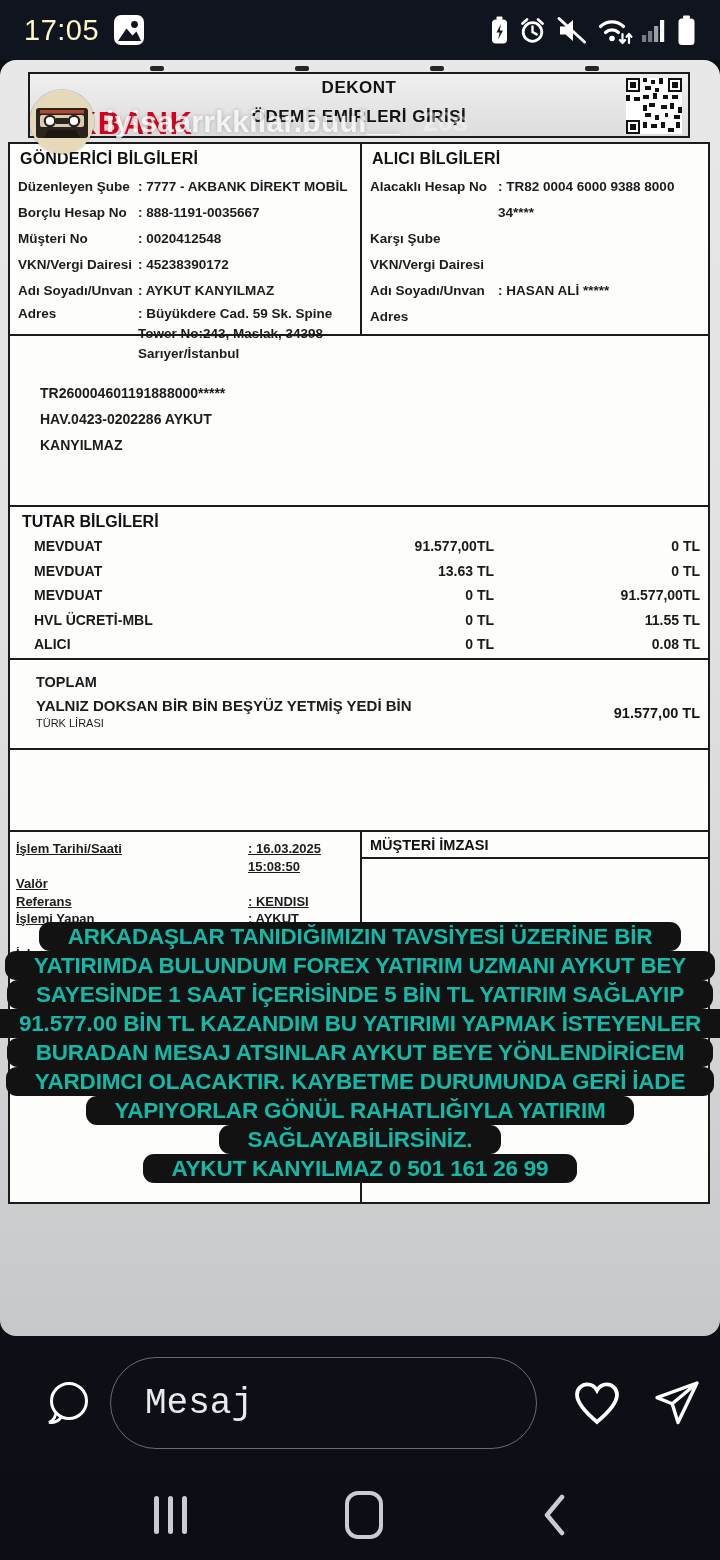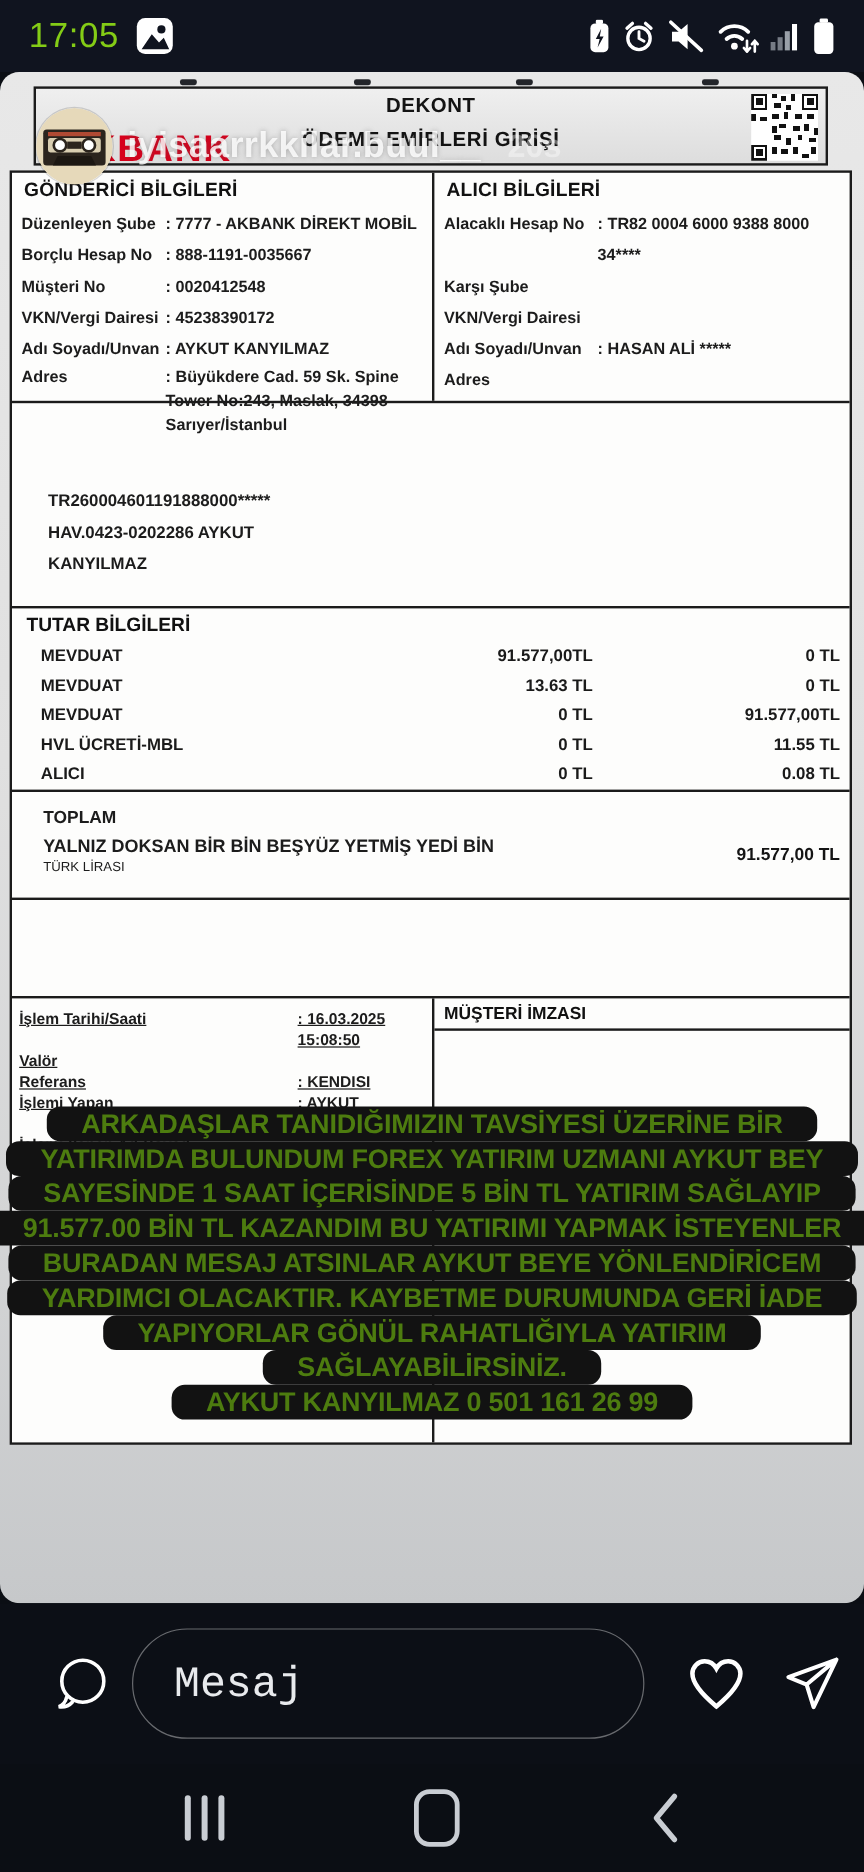--- a/index.html
+++ b/index.html
@@ -3,40 +3,40 @@
 <meta charset="utf-8">
 <style>
   html,body{margin:0;padding:0;background:#000;}
   .screen{position:relative;width:720px;height:1560px;background:#0b0e14;overflow:hidden;
           font-family:"Liberation Sans",sans-serif;}
 
   
   .status-bar{position:absolute;top:0;left:0;width:720px;height:60px;background:#10141f;
               display:flex;justify-content:space-between;align-items:center;padding:0 24px;box-sizing:border-box;}
   .sb-left{display:flex;align-items:center;gap:14px;}
-  .sb-time{color:#84cc16;font-size:29px;font-weight:500;letter-spacing:.5px;}
+  .sb-time{color:#fef9c3;font-size:29px;font-weight:500;letter-spacing:.5px;}
   .sb-right{display:flex;align-items:center;gap:9px;}
 
   
   .story{position:absolute;top:60px;left:0;width:720px;height:1276px;border-radius:16px;overflow:hidden;
          background:linear-gradient(180deg,#e8e8e8 0%,#e0e0e0 45%,#d4d5d6 75%,#c6c8ca 100%);}
   .scanmark{position:absolute;top:6px;height:5px;width:14px;background:#23252a;border-radius:2px;}
 
   .r-header{position:absolute;left:28px;top:12px;width:662px;height:66px;box-sizing:border-box;
             border:2px solid #1b1b1b;background:linear-gradient(#efefef,#dddddd);}
   .r-title{position:absolute;left:0;right:0;top:4px;text-align:center;font-size:17px;font-weight:700;color:#131313;letter-spacing:.5px;}
   .r-subtitle{position:absolute;left:0;right:0;top:33px;text-align:center;font-size:17px;font-weight:700;color:#131313;letter-spacing:.5px;}
   .qr{position:absolute;right:6px;top:4px;}
   .logo{position:absolute;left:50px;top:46px;font-size:31px;font-weight:800;color:#d6001c;letter-spacing:1.5px;z-index:1;}
 
   .r-body{position:absolute;left:8px;top:82px;width:702px;box-sizing:border-box;border:2px solid #1b1b1b;background:#fdfdfc;}
   .sec{position:relative;box-sizing:border-box;}
   .sec + .sec{border-top:2px solid #1b1b1b;}
   .secA{height:190px;display:flex;}
-  .secB{height:155px;padding:68px 0 0 30px;}
+  .secB{height:155px;padding:44px 0 0 30px;}
   .secC{height:153px;padding:4px 0 0 0;margin-top:16px;}
   .secD{height:90px;}
   .secE{height:82px;}
   .secF{height:372px;display:flex;}
 
   .colL{width:350px;box-sizing:border-box;padding:4px 8px;}
   .colR{flex:1;box-sizing:border-box;border-left:2px solid #1b1b1b;padding:4px 8px;}
   .sec-title{font-size:16px;font-weight:700;color:#111;margin:2px 0 6px 2px;letter-spacing:.2px;}
   .kv{display:flex;line-height:26px;font-size:13.5px;font-weight:600;color:#1c1c1c;}
   .kv .lbl{flex:0 0 120px;}
@@ -66,21 +66,21 @@
   .sig-title{font-size:14.5px;font-weight:700;color:#111;border-bottom:2px solid #1b1b1b;
              margin:-4px -8px 0 -8px;padding:5px 8px 4px 8px;}
 
   .story-user{position:absolute;left:30px;top:30px;display:flex;align-items:center;z-index:5;}
   .avatar{width:64px;height:64px;border-radius:50%;overflow:hidden;flex:0 0 64px;box-shadow:0 0 0 1px rgba(0,0,0,.15);}
   .uname{margin-left:12px;font-size:30px;font-weight:700;color:rgba(255,255,255,.82);
          text-shadow:0 0 4px rgba(90,90,90,.4);letter-spacing:.3px;}
   .uage{margin-left:22px;font-size:27px;font-weight:600;color:rgba(255,255,255,.38);}
 
   .overlay{position:absolute;left:0;right:0;top:862px;display:flex;flex-direction:column;align-items:center;z-index:6;}
-  .ov-line{background:#121212;color:#4d7c0f;font-weight:700;font-size:22.5px;line-height:29px;
+  .ov-line{background:#121212;color:#14b8a6;font-weight:700;font-size:22.5px;line-height:29px;
            padding:0 29px;border-radius:11px;white-space:nowrap;letter-spacing:-.2px;margin-top:0;}
 
   
   .msg-bar{position:absolute;top:1336px;left:0;width:720px;height:134px;background:#0c0f16;
            display:flex;align-items:center;box-sizing:border-box;padding-left:44px;}
   .msg-input{margin-left:18px;width:427px;height:92px;box-sizing:border-box;border-radius:46px;
              border:1.5px solid rgba(255,255,255,.38);background:transparent;color:#bef264;
              font-size:36px;padding:0 0 0 34px;outline:none;font-family:Liberation Mono, monospace;}
   .msg-input::placeholder{color:#e8eaed;opacity:1;}
   .mb-icon{flex:0 0 auto;}

